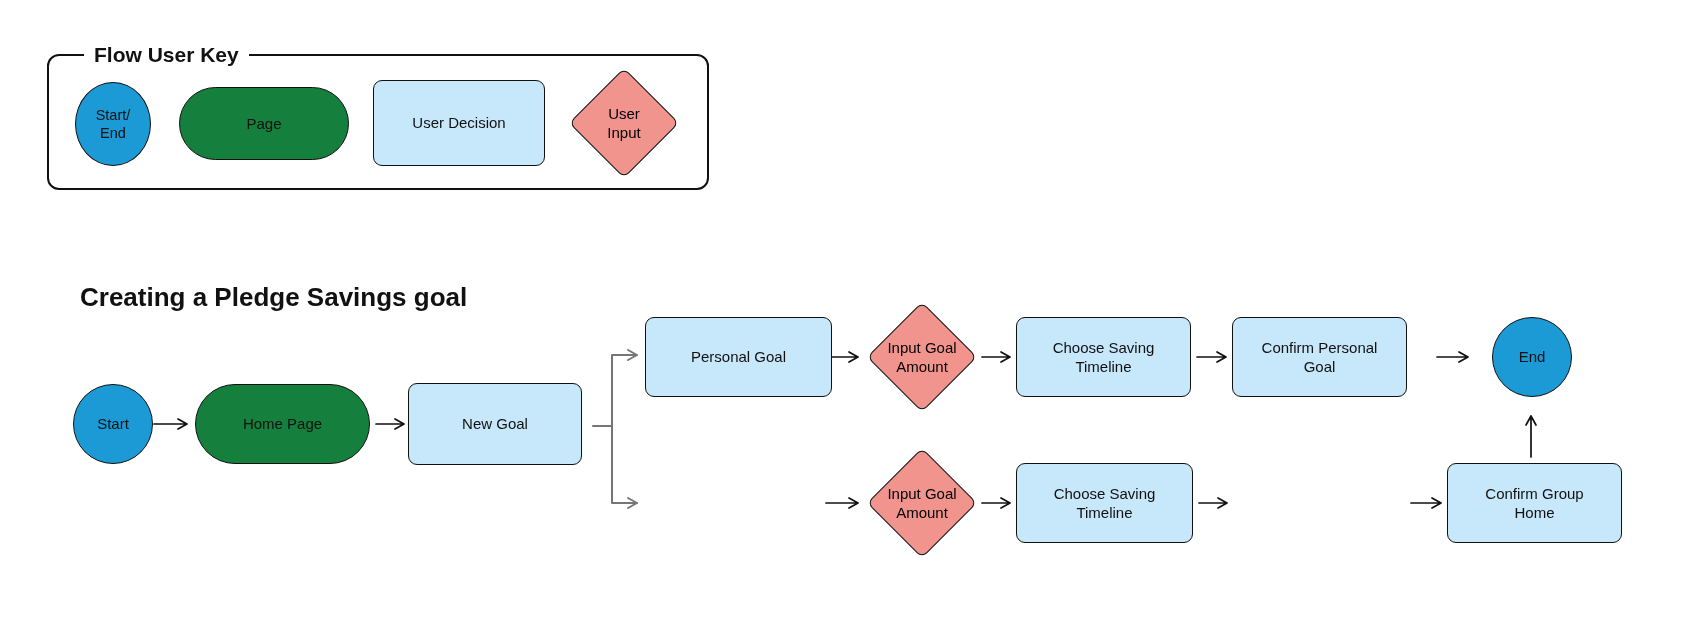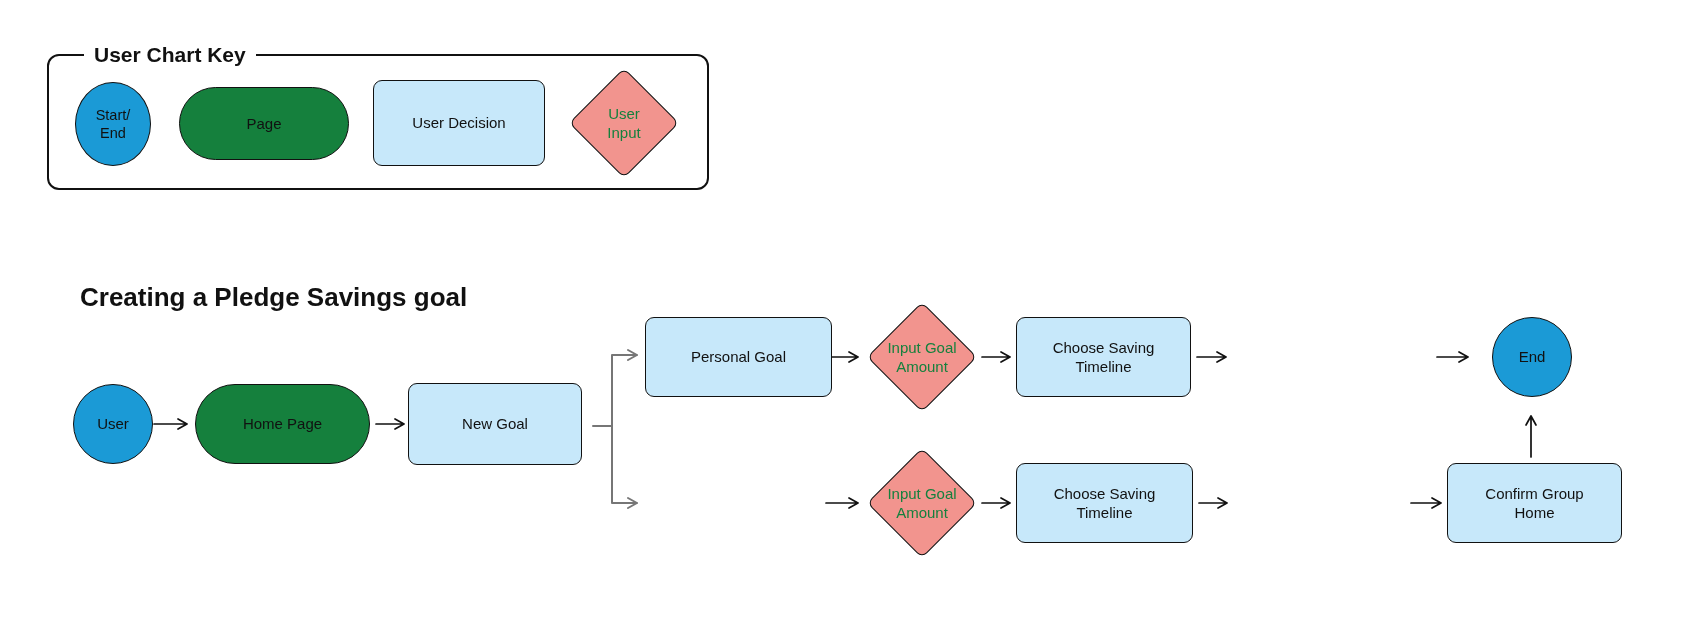--- a/index.html
+++ b/index.html
@@ -28,39 +28,39 @@
   .rect{border-radius:9px;background:#c7e8fa;justify-content:center;}
   .pre{white-space:pre-line;}
   
   .diamond-wrap{position:absolute;}
   .diamond-shape{
     width:100%;height:100%;transform:rotate(45deg);
     background:#f2948e;border:1.5px solid #111;border-radius:7px;box-sizing:border-box;
   }
   .diamond-label{
     position:absolute;left:50%;top:50%;transform:translate(-50%,-50%);
-    width:94px;text-align:center;font-size:15px;line-height:1.27;color:#15803d;
+    width:94px;text-align:center;font-size:15px;line-height:1.27;color:#000000;
   }
   
   .flow-title{
     position:absolute;left:71px;top:275px;margin:9px;
     font-size:26px;font-weight:bold;line-height:26px;
   }
   
   .connectors{position:absolute;left:0;top:0;width:1698px;height:641px;}
   .connectors path{fill:none;stroke:#111;stroke-width:1.7;stroke-linecap:round;stroke-linejoin:round;}
   .connectors path.branch{stroke:#767676;stroke-width:2;}
 </style>
 </head>
 <body>
 
 <div class="canvas">
 
   <section class="legend-box"></section>
-  <h2 class="legend-title">User Chart Key</h2>
+  <h2 class="legend-title">Flow User Key</h2>
 
   <div class="node circle" style="left:75px;top:82px;width:76px;height:84px;font-size:14.5px;">
     <span class="pre">Start/
 End</span>
   </div>
 
   <div class="node pill" style="left:179px;top:87px;width:170px;height:73px;">
     <span>Page</span>
   </div>
 
@@ -92,21 +92,21 @@
 
     <path d="M826,503 L857,503 M849,498 L858,503 M849,508 L858,503"></path>
     <path d="M982,503 L1009,503 M1001,498 L1010,503 M1001,508 L1010,503"></path>
     <path d="M1199,503 L1226,503 M1218,498 L1227,503 M1218,508 L1227,503"></path>
     <path d="M1411,503 L1440,503 M1432,498 L1441,503 M1432,508 L1441,503"></path>
 
     <path d="M1531,457 L1531,417 M1526,425 L1531,416 M1536,425 L1531,416"></path>
   </svg>
 
   <div class="node circle" style="left:73px;top:384px;width:80px;height:80px;">
-    <span>User</span>
+    <span>Start</span>
   </div>
 
   <div class="node pill" style="left:195px;top:384px;width:175px;height:80px;">
     <span>Home Page</span>
   </div>
 
   <div class="node rect" style="left:408px;top:383px;width:174px;height:82px;">
     <span>New Goal</span>
   </div>
 
@@ -116,20 +116,23 @@
 
   <div class="diamond-wrap" style="left:883px;top:318px;width:78px;height:78px;">
     <div class="diamond-shape"></div>
     <span class="diamond-label">Input Goal Amount</span>
   </div>
 
   <div class="node rect" style="left:1016px;top:317px;width:175px;height:80px;padding:0 26px;">
     <span>Choose Saving Timeline</span>
   </div>
 
+  <div class="node rect" style="left:1232px;top:317px;width:175px;height:80px;padding:0 22px;">
+    <span>Confirm Personal Goal</span>
+  </div>
 
   <div class="node circle" style="left:1492px;top:317px;width:80px;height:80px;">
     <span>End</span>
   </div>
 
 
   <div class="diamond-wrap" style="left:883px;top:464px;width:78px;height:78px;">
     <div class="diamond-shape"></div>
     <span class="diamond-label">Input Goal Amount</span>
   </div>

